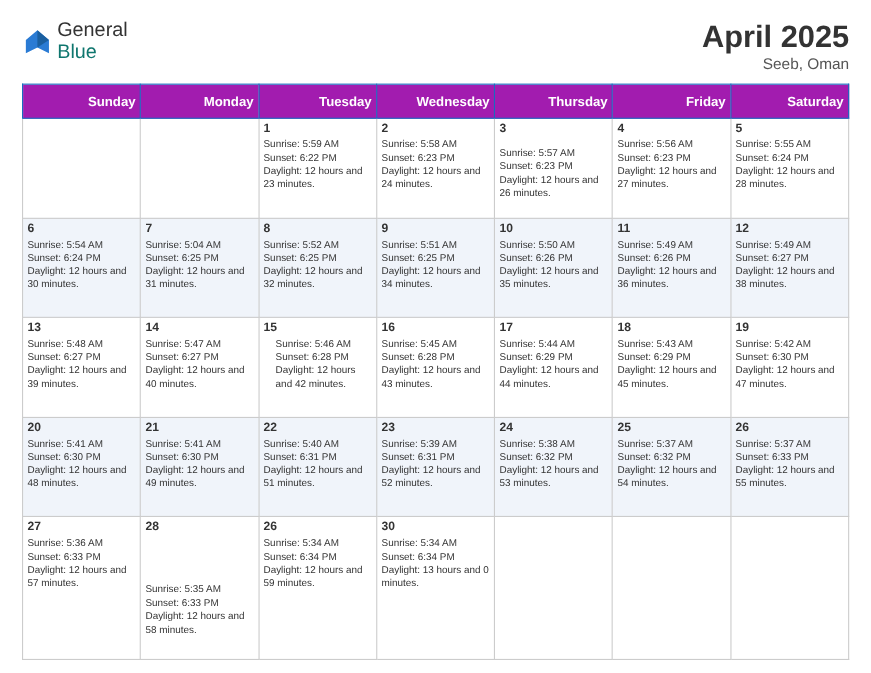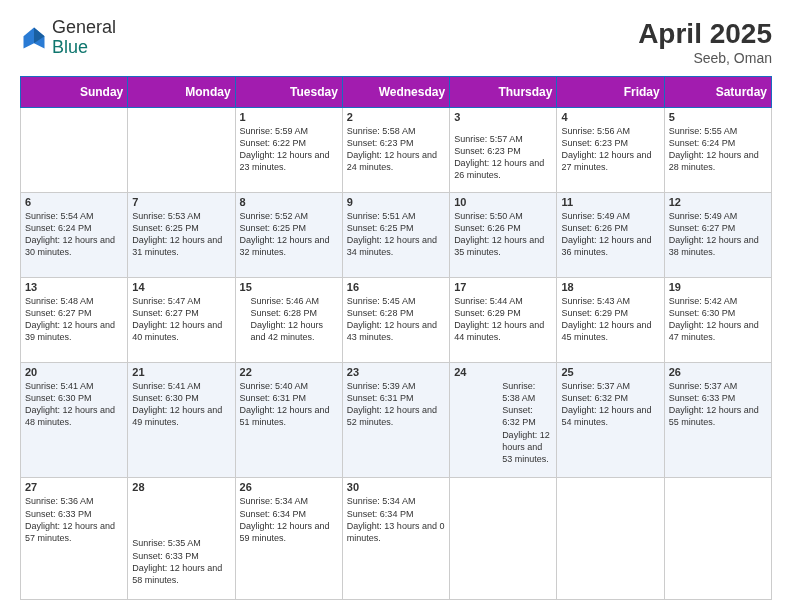--- a/index.html
+++ b/index.html
@@ -162,21 +162,21 @@
         </tr>
         <tr>
           <td>
             <span class="day-num">6</span>
             <div class="cell-text" style="white-space: pre-line;">Sunrise: 5:54 AM
 Sunset: 6:24 PM
 Daylight: 12 hours and 30 minutes.</div>
           </td>
           <td>
             <span class="day-num">7</span>
-            <div class="cell-text" style="white-space: pre-line;">Sunrise: 5:53 AM
+            <div class="cell-text" style="white-space: pre-line;">Sunrise: 5:04 AM
 Sunset: 6:25 PM
 Daylight: 12 hours and 31 minutes.</div>
           </td>
           <td>
             <span class="day-num">8</span>
             <div class="cell-text" style="white-space: pre-line;">Sunrise: 5:52 AM
 Sunset: 6:25 PM
 Daylight: 12 hours and 32 minutes.</div>
           </td>
           <td>
@@ -268,21 +268,21 @@
 Daylight: 12 hours and 51 minutes.</div>
           </td>
           <td>
             <span class="day-num">23</span>
             <div class="cell-text" style="white-space: pre-line;">Sunrise: 5:39 AM
 Sunset: 6:31 PM
 Daylight: 12 hours and 52 minutes.</div>
           </td>
           <td>
             <span class="day-num">24</span>
-            <div class="cell-text" style="white-space: pre-line; margin-left: 48px;">Sunrise: 5:38 AM
+            <div class="cell-text" style="white-space: pre-line;">Sunrise: 5:38 AM
 Sunset: 6:32 PM
 Daylight: 12 hours and 53 minutes.</div>
           </td>
           <td>
             <span class="day-num">25</span>
             <div class="cell-text" style="white-space: pre-line;">Sunrise: 5:37 AM
 Sunset: 6:32 PM
 Daylight: 12 hours and 54 minutes.</div>
           </td>
           <td>

